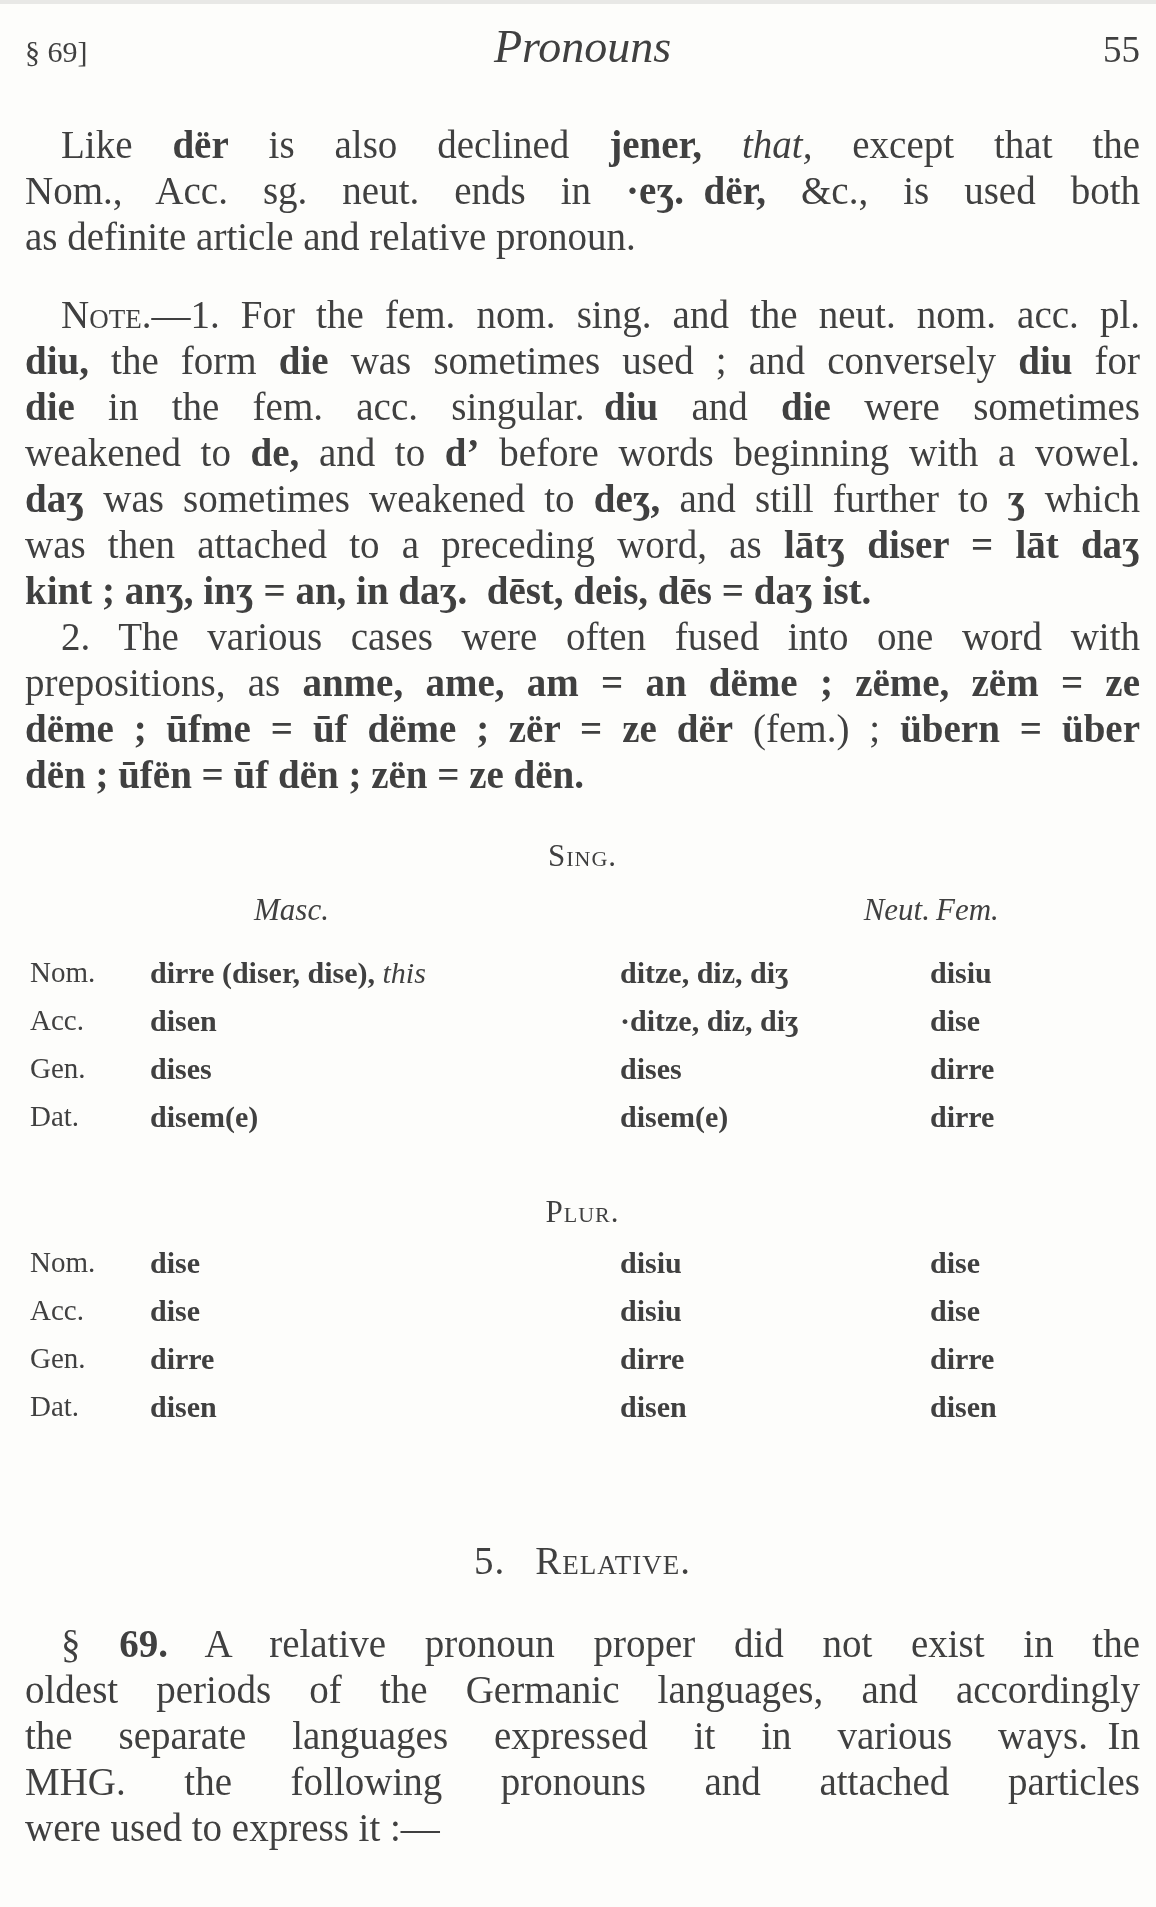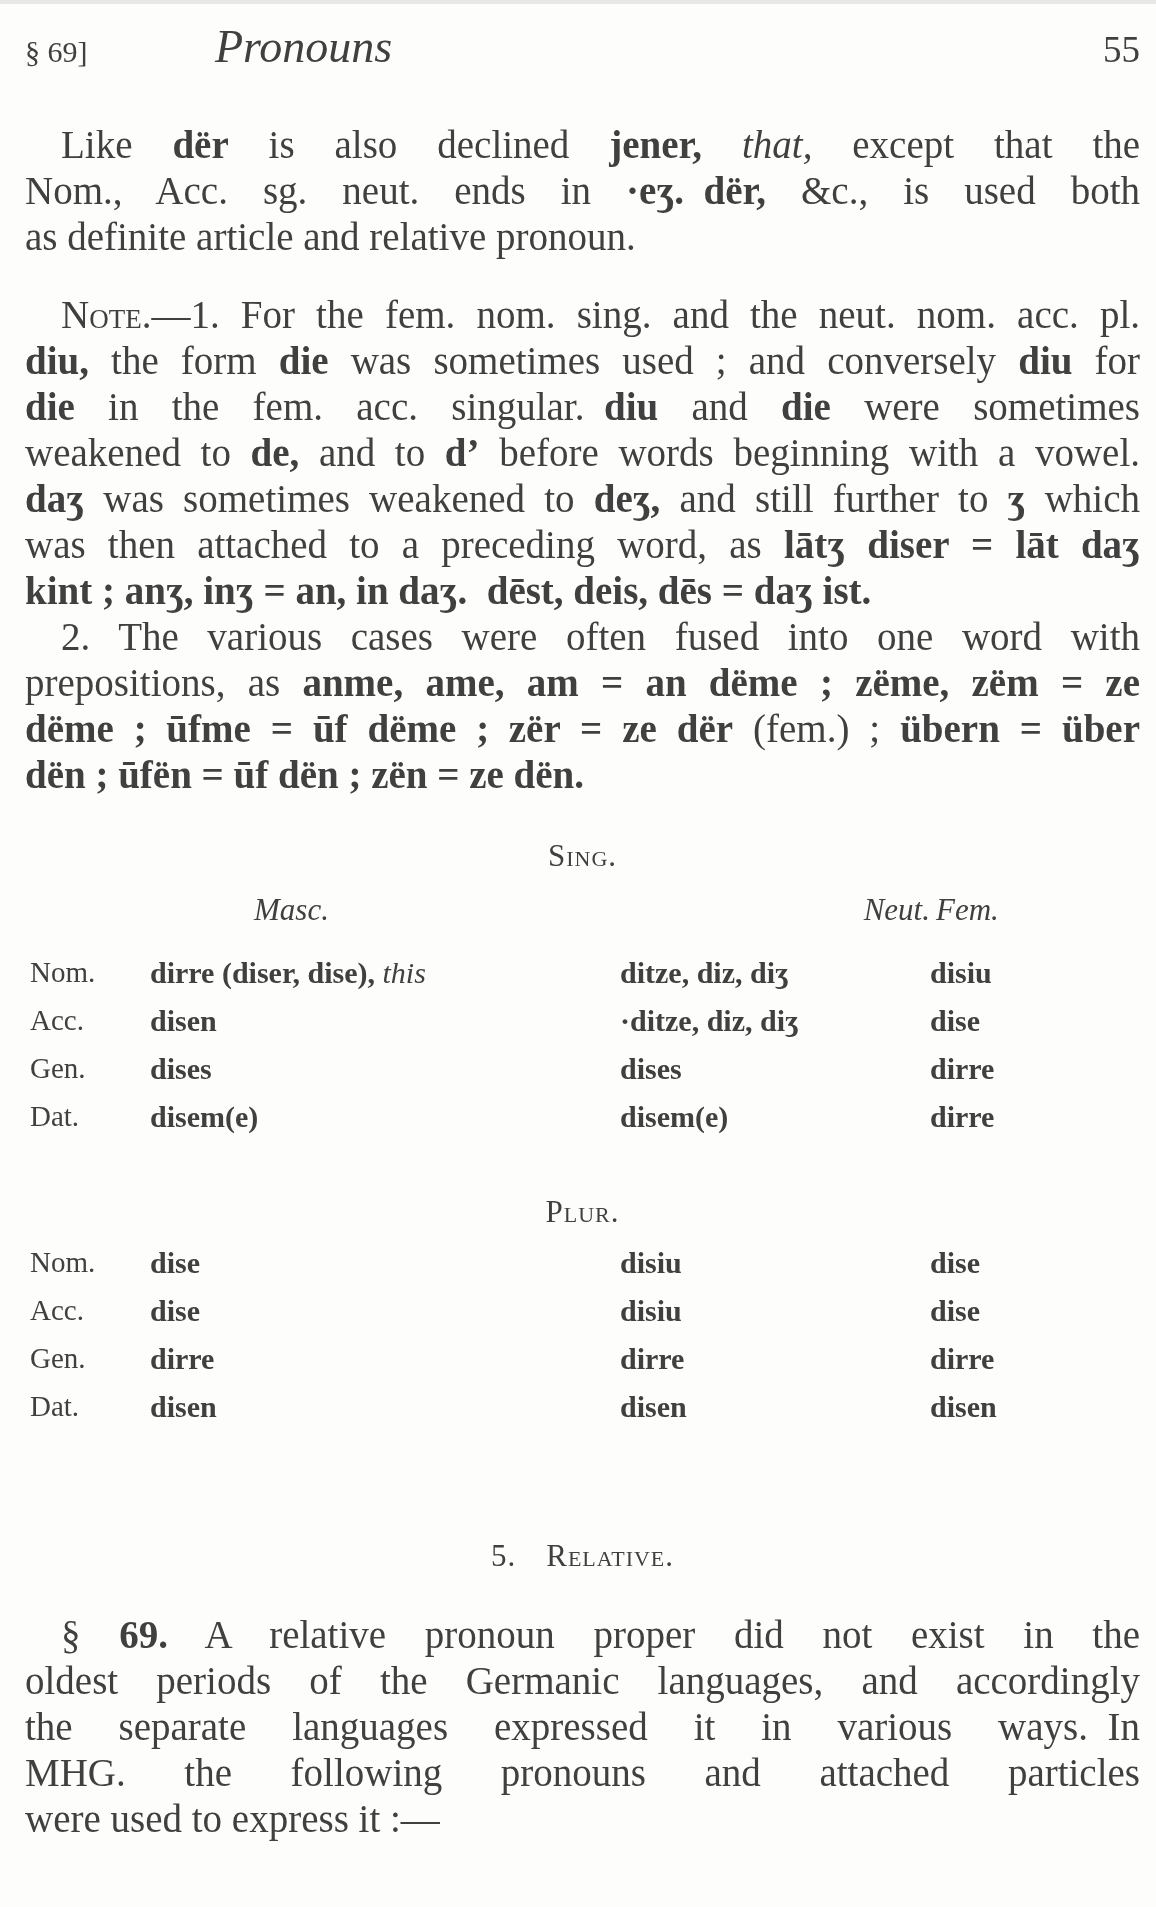--- a/index.html
+++ b/index.html
@@ -8,21 +8,21 @@
     font-family:"Liberation Serif","DejaVu Serif",serif;
     position:relative;overflow:hidden;box-sizing:border-box;
     padding:16px 16px 0 25px;
   }
   .b{font-weight:700;}
   .i{font-style:italic;}
   .sc{font-variant:small-caps;}
   
   .header{display:flex;align-items:baseline;height:58px;}
   .marker{width:190px;font-size:30px;}
-  .title{flex:1;text-align:left;font-style:italic;font-size:46px;}
+  .title{flex:1;text-align:center;font-style:italic;font-size:46px;}
   .pageno{width:190px;text-align:right;font-size:37px;}
   
   .para{font-size:39px;}
   .line{height:46px;overflow:hidden;text-align:justify;white-space:normal;}
   .line.j::after{content:"";display:inline-block;width:100%;height:0;}
   .line.indent{text-indent:36px;}
   .intro{margin-top:44px;}
   .note{margin-top:32px;}
   .note2{margin-top:0;}
   
@@ -37,21 +37,21 @@
   .colheads{margin-top:18px;font-size:31px;height:48px;}
   .ch{display:block;}
   .ch-masc{padding-left:104px;}
   .ch-neut{padding-left:74px;text-align:right;}
   .ch-fem{padding-left:6px;}
   .decl-table{margin-top:16px;font-size:30px;}
   .trow{height:48px;}
   .case{font-size:29px;}
   .cell .b{font-weight:700;}
   
-  .rel-heading{margin-top:100px;text-align:center;font-size:31px;letter-spacing:1px;}
+  .rel-heading{margin-top:100px;text-align:center;font-size:39px;letter-spacing:1px;}
   .rel-num{margin-right:30px;}
   .s69{margin-top:38px;}
 </style>
 </head>
 <body>
 
 <div class="page">
 
   <header class="header">
     <span class="marker">§ 69]</span>

